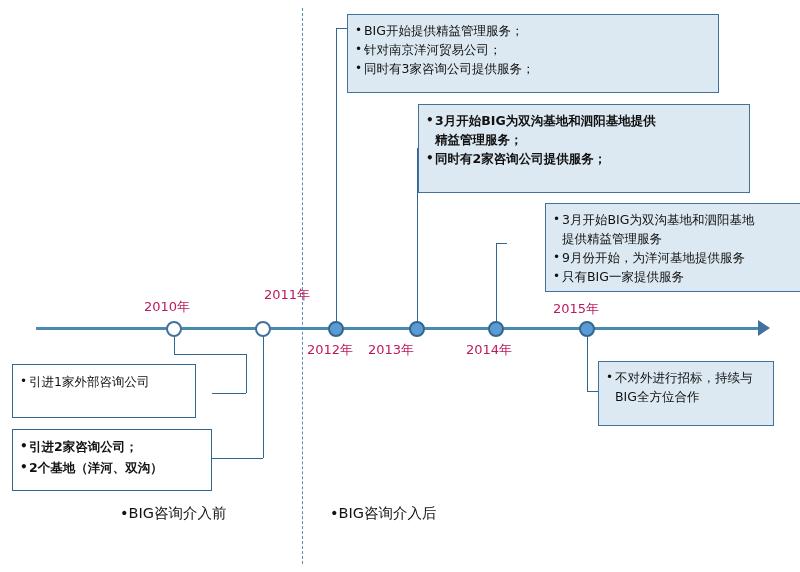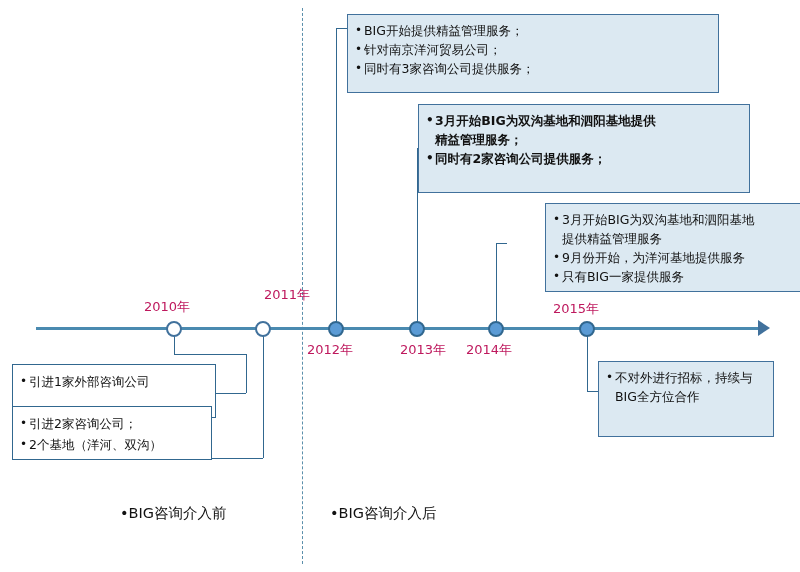--- a/index.html
+++ b/index.html
@@ -162,21 +162,21 @@
   <div class="marker hollow" style="left:166px;"></div>
   <div class="marker hollow" style="left:255px;"></div>
   <div class="marker filled" style="left:328px;"></div>
   <div class="marker filled" style="left:409px;"></div>
   <div class="marker filled" style="left:488px;"></div>
   <div class="marker filled" style="left:579px;"></div>
 
   <div class="year-label" style="left:144px; top:298px;">2010年</div>
   <div class="year-label" style="left:232px; top:286px;margin-left:32px;">2011年</div>
   <div class="year-label" style="left:307px; top:341px;">2012年</div>
-  <div class="year-label" style="left:400px; top:341px;">2013年</div>
+  <div class="year-label" style="left:368px; top:341px;">2013年</div>
   <div class="year-label" style="left:466px; top:341px;text-align:right;">2014年</div>
   <div class="year-label" style="left:553px; top:300px;text-align:right;">2015年</div>
 
   <div class="callout" style="left:347px; top:14px; width:372px; height:79px;">
     <ul>
       <li>BIG开始提供精益管理服务；</li>
       <li>针对南京洋河贸易公司；</li>
       <li>同时有3家咨询公司提供服务；</li>
     </ul>
   </div>
@@ -191,34 +191,34 @@
 
   <div class="callout" style="left:497px; top:203px; width:260px; height:89px;margin-left:48px;">
     <ul>
       <li>3月开始BIG为双沟基地和泗阳基地
 提供精益管理服务</li>
       <li>9月份开始，为洋河基地提供服务</li>
       <li>只有BIG一家提供服务</li>
     </ul>
   </div>
 
-  <div class="callout" style="left:598px; top:361px; width:176px; height:76px;">
+  <div class="callout" style="left:598px; top:361px; width:176px; height:65px;">
     <ul>
       <li>不对外进行招标，持续与
 BIG全方位合作</li>
     </ul>
   </div>
 
-  <div class="callout plain" style="left:12px; top:364px; width:204px; height:54px;">
+  <div class="callout plain" style="left:12px; top:364px; width:184px; height:54px;">
     <ul>
       <li>引进1家外部咨询公司</li>
     </ul>
   </div>
 
-  <div class="callout plain" style="left:12px; top:406px; width:200px; height:54px;">
+  <div class="callout plain" style="left:12px; top:429px; width:200px; height:62px;font-weight:bold;">
     <ul>
       <li>引进2家咨询公司；</li>
       <li>2个基地（洋河、双沟）</li>
     </ul>
   </div>
 
   <div class="legend-item" style="left:330px; top:504px;">•BIG咨询介入后</div>
   <div class="legend-item" style="left:120px; top:504px;">•BIG咨询介入前</div>
 
 </div>

